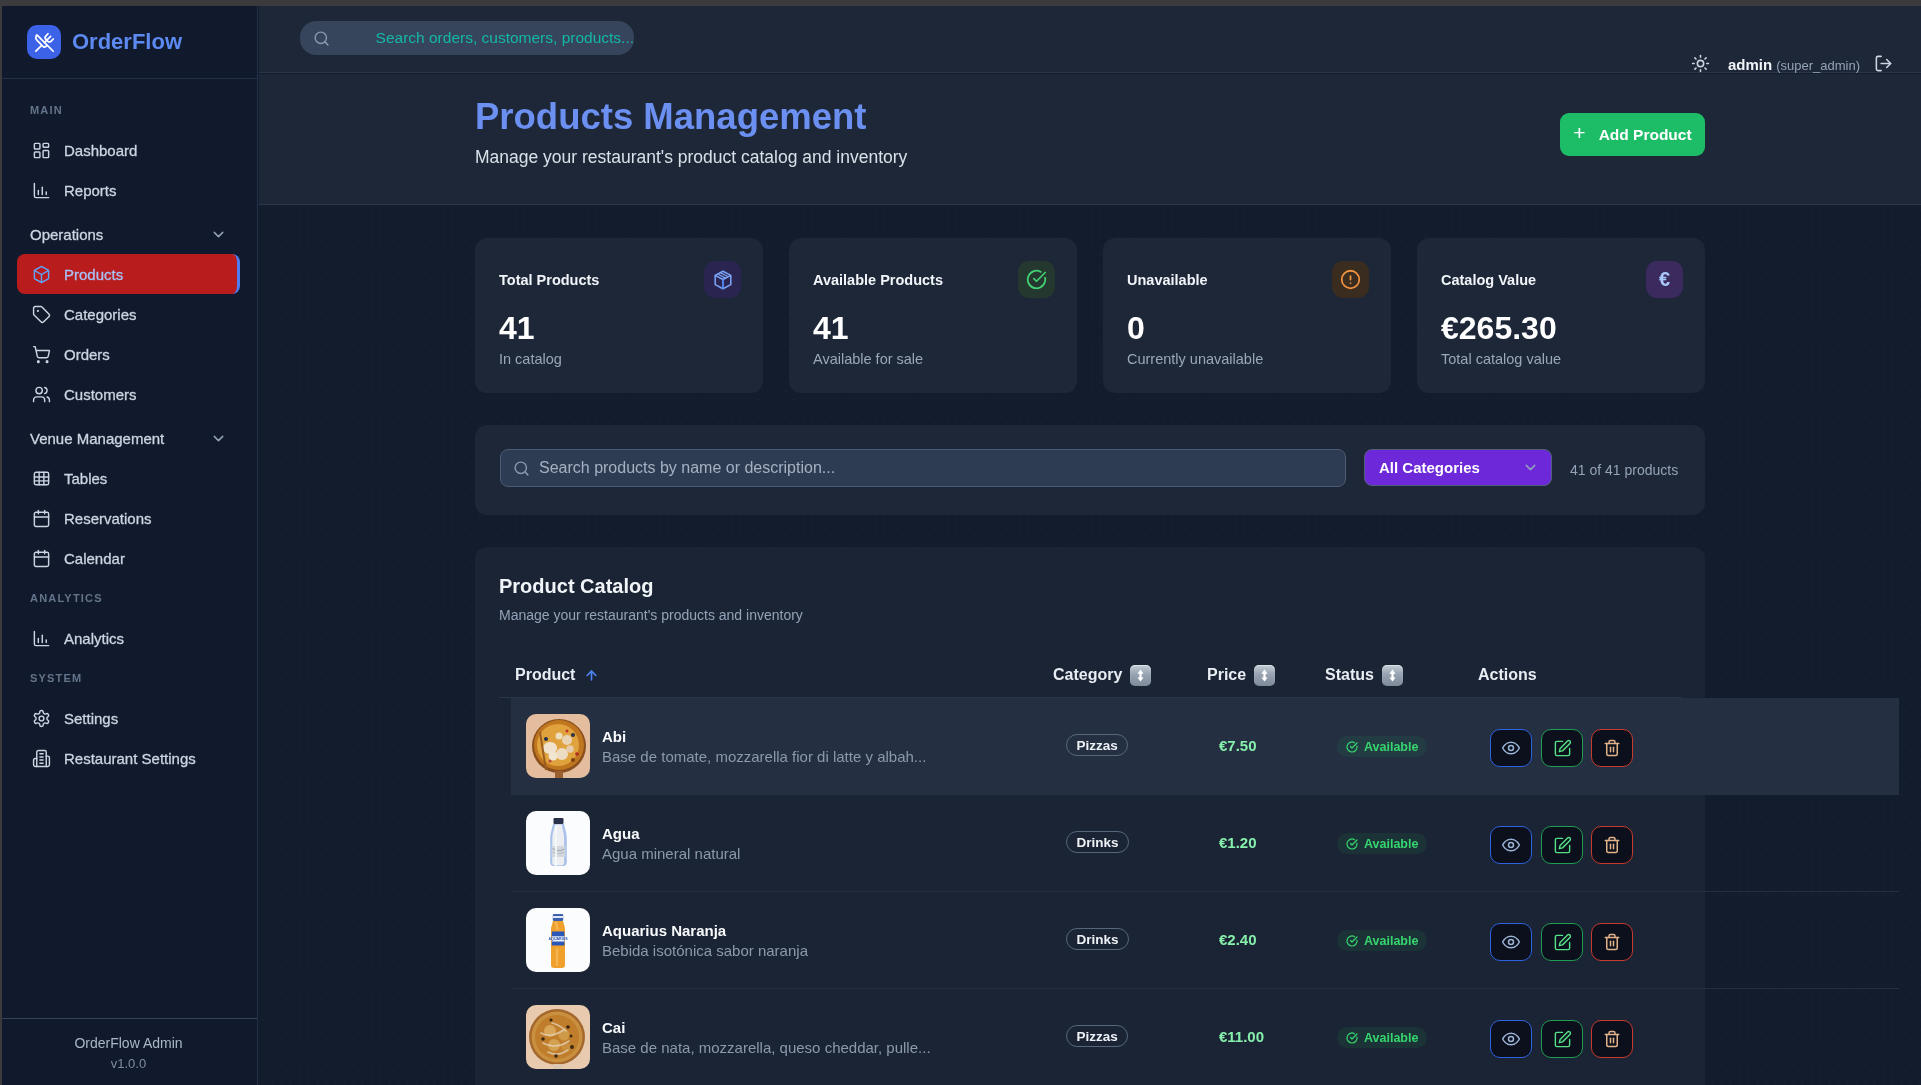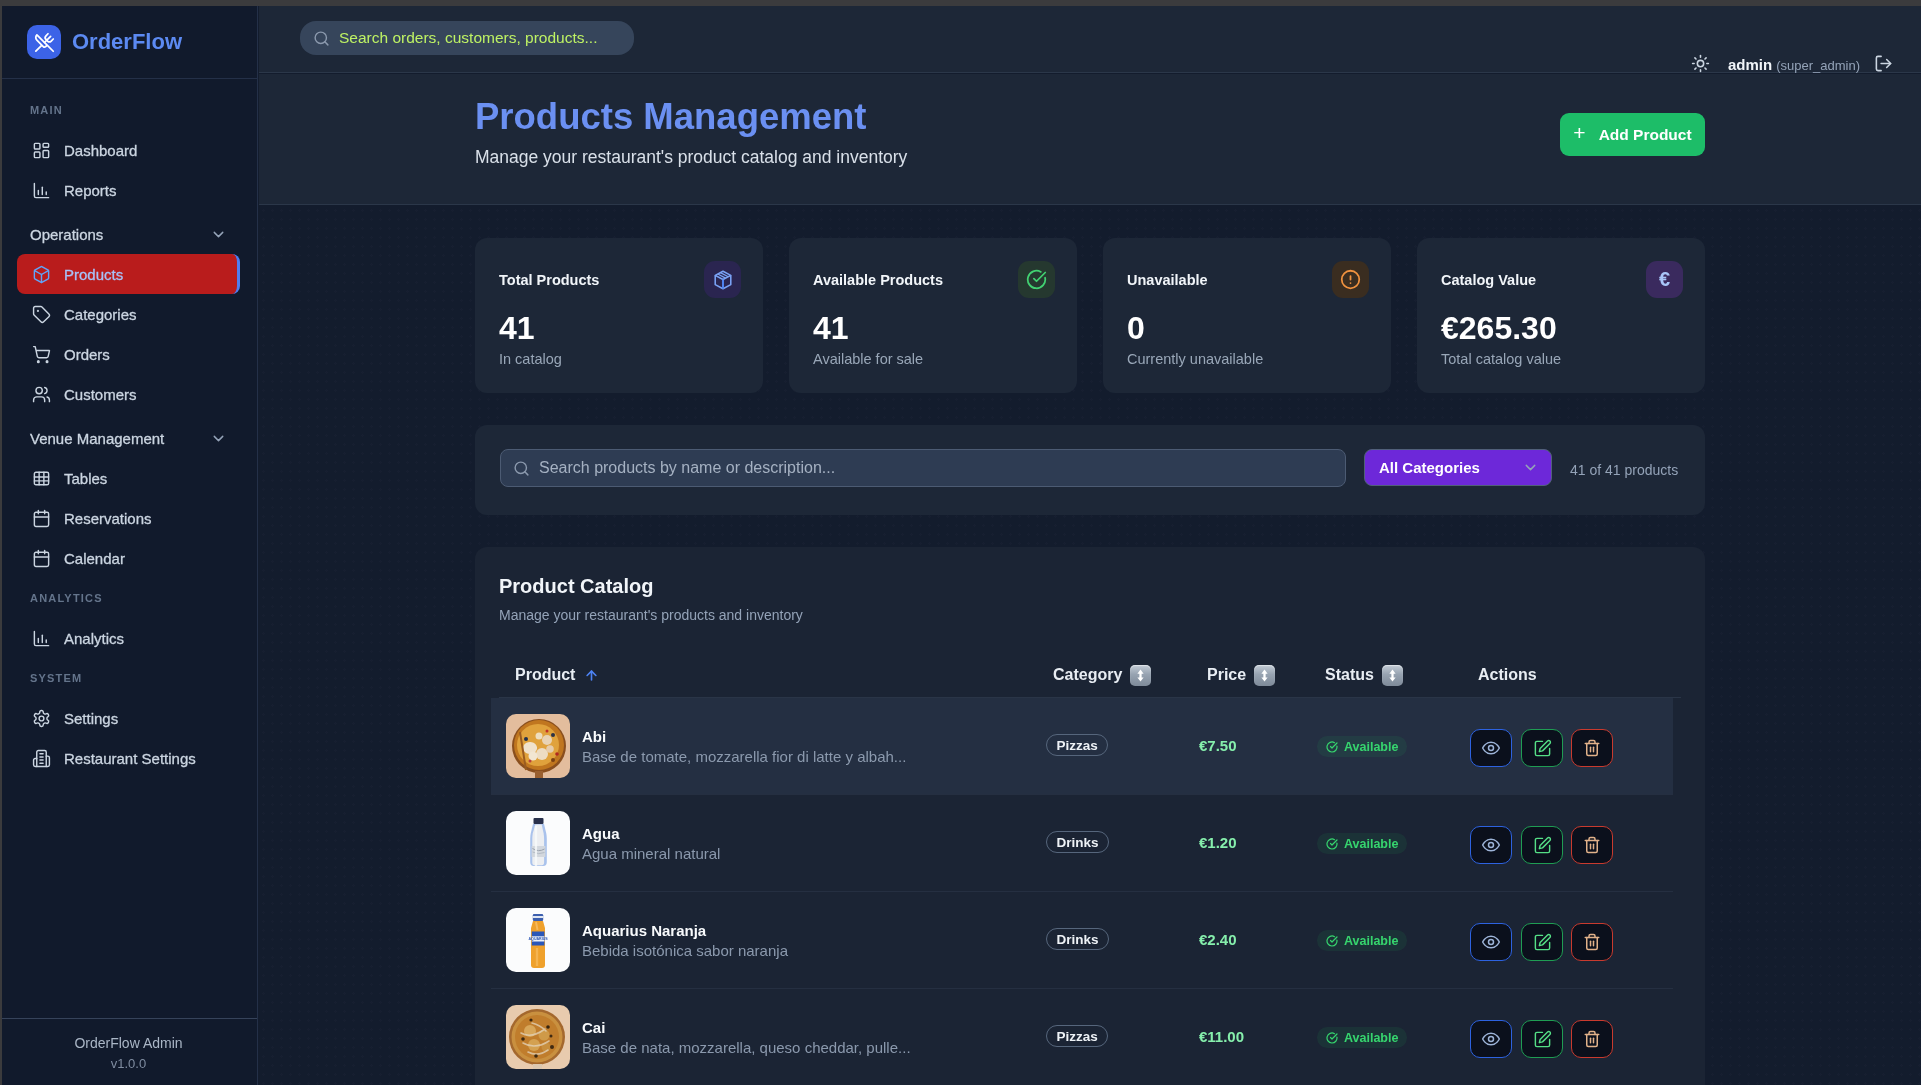--- a/index.html
+++ b/index.html
@@ -16,21 +16,21 @@
 .item { height:40px; margin:0 17px; padding:0 15px; display:flex; align-items:center; border-radius:8px; color:#cbd5e1; font-size:15px;text-align:right; -webkit-text-stroke:0.3px #cbd5e1; }
 .item svg { margin-right:13px; flex:0 0 auto; }
 .item span { position:relative; top:0px; }
 .item.active { background:#b91c1c; color:#a8c2f8; -webkit-text-stroke:0.3px #a8c2f8; border-right:3px solid #4f7df0; }
 .group { height:40px; margin:4px 13px 0; padding:0 17px; display:flex; align-items:center; justify-content:space-between; color:#cbd5e1; font-size:15px; -webkit-text-stroke:0.3px #cbd5e1; }
 .sb-footer { position:absolute; left:0; top:1012px; width:100%; height:67px; padding-top:16px; border-top:1px solid #36435a; text-align:center; }
 .sb-footer .l1 { color:#aab6c6; font-size:14px; }
 .sb-footer .l2 { color:#7f8ca0; font-size:13px; margin-top:5px; }
 
 .topbar { position:absolute; left:259px; top:6px; width:1662px; height:67px; background:#1d2737; border-bottom:1px solid #2b3749; }
-.tb-search { position:absolute; left:41px; top:15px; width:334px; height:34px; background:#36455b; border-radius:16px; display:flex; align-items:center; padding-left:13px; color:#bef264; font-size:15.5px; }
+.tb-search { position:absolute; left:41px; top:15px; width:334px; height:34px; background:#36455b; border-radius:16px; display:flex; align-items:center; padding-left:13px; color:#14b8a6; font-size:15.5px;justify-content:space-between; }
 .tb-search svg { margin-right:9px; }
 .tb-right { position:absolute; right:28px; top:0; height:67px; display:flex; align-items:flex-end; }
 .admin-name { color:#f1f5f9; font-weight:bold; font-size:15px; margin-left:18px; }
 .admin-role { color:#94a3b8; font-size:13px; margin-left:4px; }
 
 .header-band { position:absolute; left:259px; top:74px; width:1662px; height:131px; background:#1d2737; border-bottom:1px solid #2b3749; }
 .hb-inner { width:1230px; margin:0 auto; position:relative; height:100%; }
 .hb-title { position:absolute; left:0; top:22px; color:#6b90f2; font-size:36.5px; font-weight:bold; }
 .hb-sub { position:absolute; left:0; top:73px; color:#d9e0e9; font-size:17.5px; }
 .add-btn { position:absolute; right:0; top:39px; width:145px; height:43px; background:#1dbd68; border-radius:9px; color:#fff; font-size:15.5px; font-weight:bold; display:flex; align-items:center; justify-content:center; }
@@ -50,21 +50,21 @@
 .f-input svg { margin-right:9px; }
 .f-select { position:absolute; left:889px; top:24px; width:188px; height:37px; background:#6d28d9; border:1px solid #51607a; border-radius:8px; display:flex; align-items:center; justify-content:space-between; padding:0 12px 0 14px; color:#fff; font-size:15px; font-weight:bold; }
 .f-count { position:absolute; left:1095px; top:0; height:90px; display:flex; align-items:center; color:#94a3b8; font-size:14px; }
 
 .table-card { position:absolute; top:341px; left:0; width:1230px; height:538px; background:#1b2434; border-radius:12px 12px 0 0; padding:28px 24px 24px; }
 .tc-title { color:#f1f5f9; font-size:20px; font-weight:bold; }
 .tc-sub { color:#94a3b8; font-size:14px; margin-top:9px; }
 .thead { position:absolute; top:105px; left:24px; width:1182px; height:46px; border-bottom:1px solid #2a3547; }
 .th { position:absolute; top:0; height:46px; display:flex; align-items:center; color:#e8edf3; font-size:16px; font-weight:bold; }
 .sortbox { width:21px; height:21px; background:linear-gradient(180deg,#c3ccd6 0%,#97a3b1 45%,#7e8a99 100%); border-radius:5px; margin-left:8px; display:flex; align-items:center; justify-content:center; box-shadow:inset 0 1px 1px rgba(255,255,255,0.5); }
-.row { position:absolute; left:16px; width:1182px; height:97px; border-bottom:1px solid #252f41;padding-left:38px; }
+.row { position:absolute; left:36px; width:1388px; height:97px; border-bottom:1px solid #252f41;padding-left:38px; }
 .row.hl { background:#242f42; }
 .pimg { position:absolute; left:15px; top:16px; width:64px; height:64px; border-radius:10px; overflow:hidden; }
 .pname { position:absolute; left:91px; top:30px; color:#f8fafc; font-size:15px; font-weight:bold; }
 .pdesc { position:absolute; left:91px; top:50px; color:#8b99ad; font-size:15px; }
 .pill { position:absolute; left:555px; top:36px; height:22px; border:1px solid #56667c; border-radius:11px; display:flex; align-items:center; padding:0 9.5px; color:#eef2f6; font-size:13.5px; font-weight:bold; }
 .price { position:absolute; left:708px; top:39px; color:#86efac; font-size:15px; font-weight:bold; }
 .status { position:absolute; left:826px; top:38px; height:21px; background:rgba(34,197,94,0.09); border-radius:11px; display:flex; align-items:center; padding:0 9px; color:#36d56e; font-size:12.5px; font-weight:bold; }
 .status svg { margin-right:6px; }
 .abtn { position:absolute; top:31px; width:42px; height:38px; background:#0b101c; border-radius:10px; display:flex; align-items:center; justify-content:center; }
 .abtn.view { left:979px; border:1px solid #2d62e0; }

